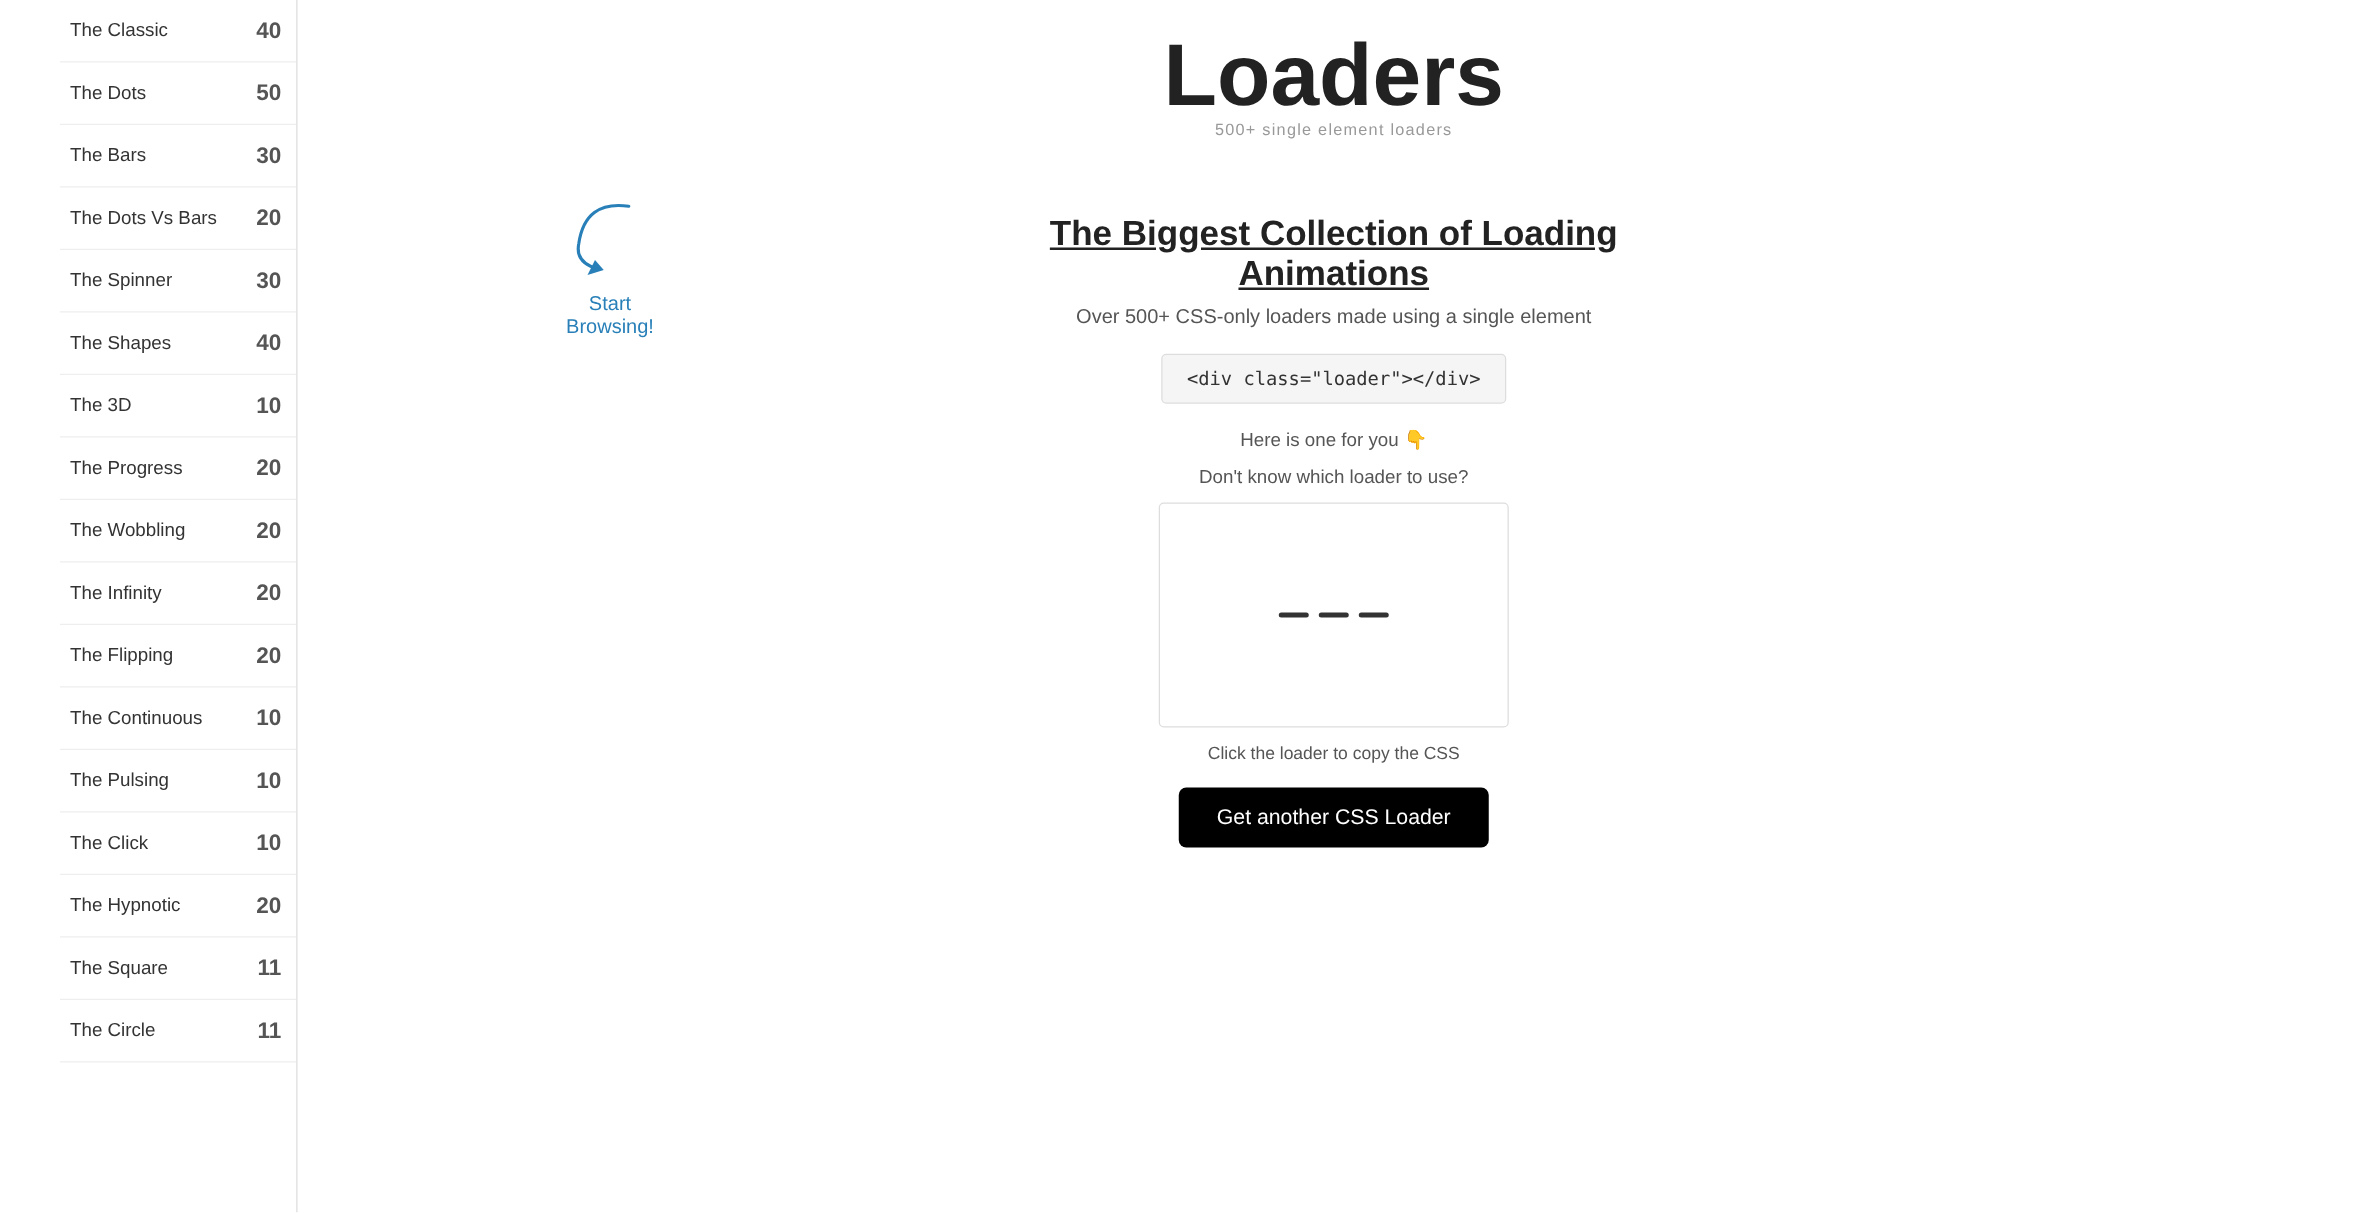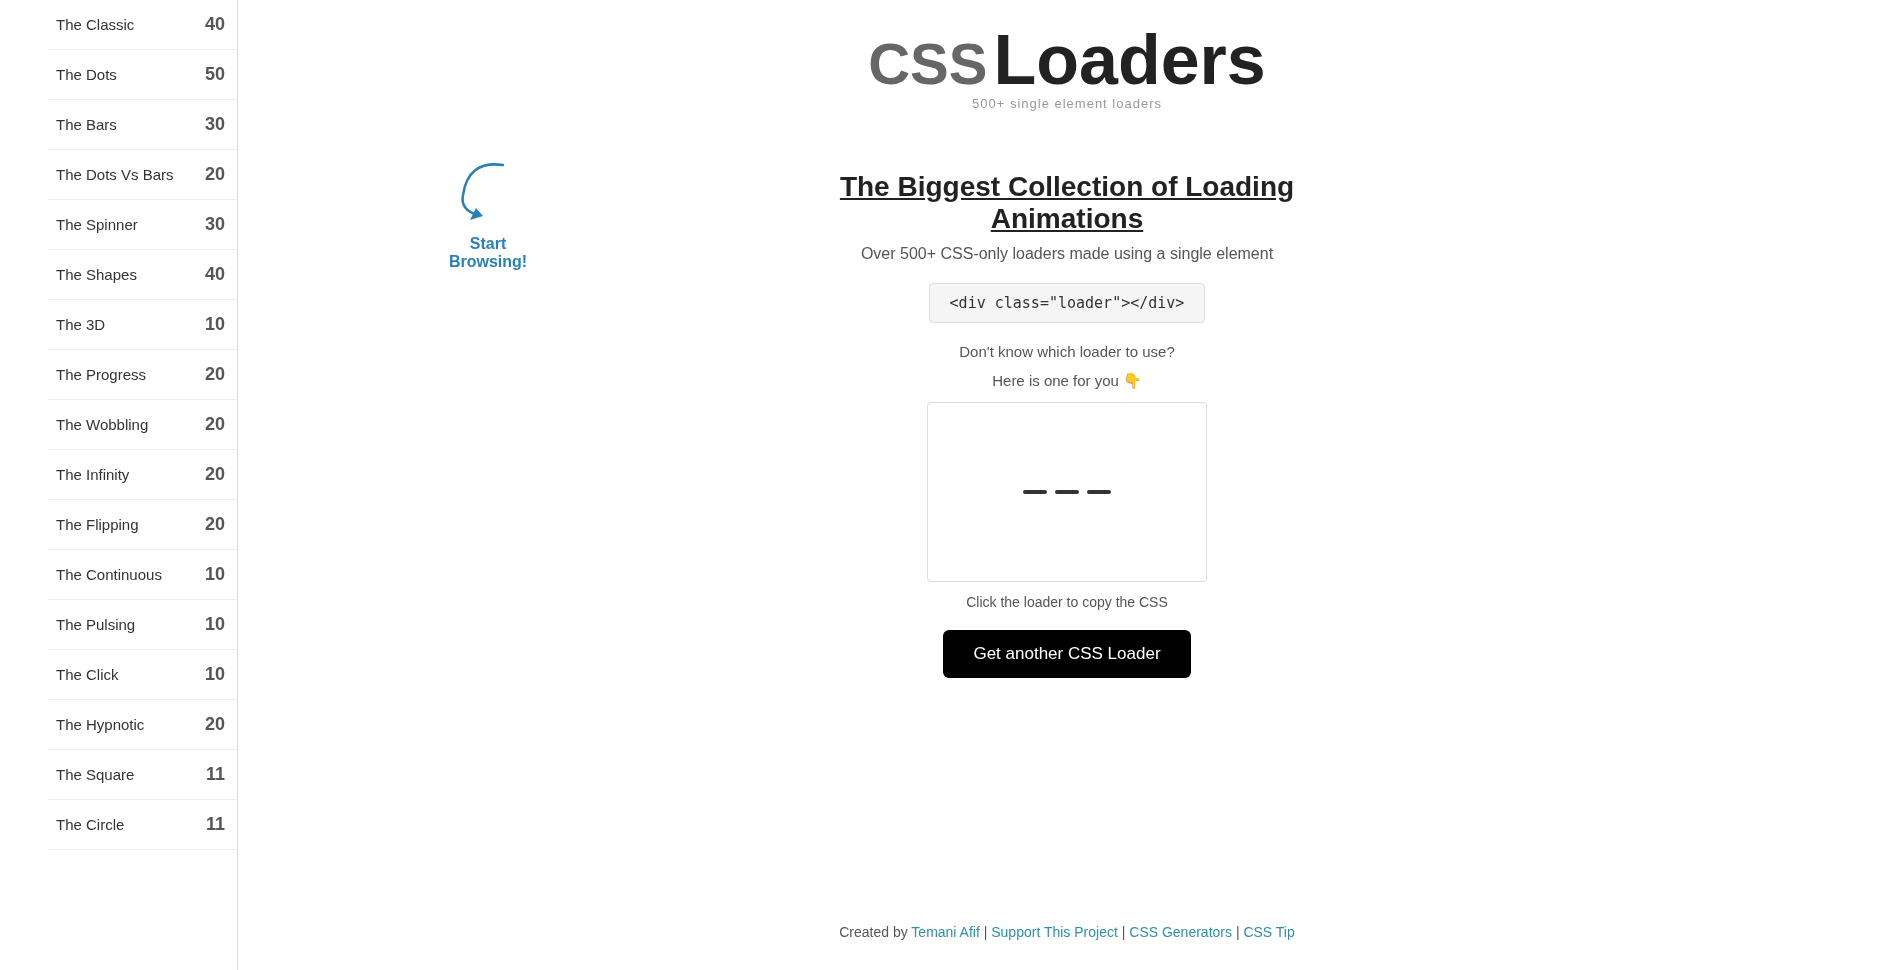--- a/index.html
+++ b/index.html
@@ -59,21 +59,21 @@
     .annotation {
       position: absolute;
       left: 210px;
       top: 150px;
       display: flex;
       flex-direction: column;
       align-items: center;
     }
     .annotation-text {
       color: #2980b9;
-      font-weight: bold;
+      font-weight: normal;
       font-size: 16px;
       margin-top: 5px;
       text-align: center;
     }
 
     
     .hero {
       text-align: center;
       max-width: 600px;
       margin-top: 0;
@@ -288,54 +288,43 @@
   <div class="annotation">
     <svg width="80" height="80" viewBox="0 0 80 80">
       <path d="M 55 15 Q 20 10 15 45 Q 12 60 30 65" stroke="#2980b9" stroke-width="2.5" fill="none" stroke-linecap="round"></path>
       <polygon points="28,58 22,70 35,66" fill="#2980b9"></polygon>
     </svg>
     <div class="annotation-text">Start<br>Browsing!</div>
   </div>
 
   <div class="logo-wrapper">
     <div class="logo-row">
-      <span class="logo-css-styled">CSS</span>
       <span class="logo-loaders-styled">Loaders</span>
     </div>
     <div class="logo-sub">500+ single element loaders</div>
   </div>
 
   <div class="hero">
     <h1 class="hero-title">The Biggest Collection of Loading Animations</h1>
     <p class="hero-subtitle">Over 500+ CSS-only loaders made using a single element</p>
     <div class="code-snippet">&lt;div class="loader"&gt;&lt;/div&gt;</div>
-    <p class="suggest-text">Don't know which loader to use?</p>
     <p class="suggest-text">
       <span>Here is one for you</span>
       <span class="hand">👇</span>
     </p>
+    <p class="suggest-text">Don't know which loader to use?</p>
 
     
     <div class="loader-box">
       <div class="dash-loader">
         <div class="dash"></div>
         <div class="dash"></div>
         <div class="dash"></div>
       </div>
     </div>
 
     <p class="copy-hint">Click the loader to copy the CSS</p>
 
     <button class="cta-button">Get another CSS Loader</button>
   </div>
 
-  <div class="footer">
-    <span>Created by</span>
-    <a href="#">Temani Afif</a>
-    <span class="sep"> | </span>
-    <a href="#">Support This Project</a>
-    <span class="sep"> | </span>
-    <a href="#">CSS Generators</a>
-    <span class="sep"> | </span>
-    <a href="#">CSS Tip</a>
-  </div>
 
 </main>
 
 </body></html>

